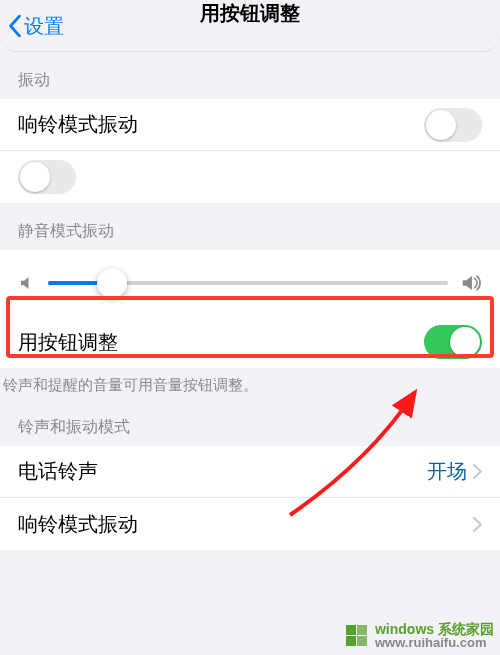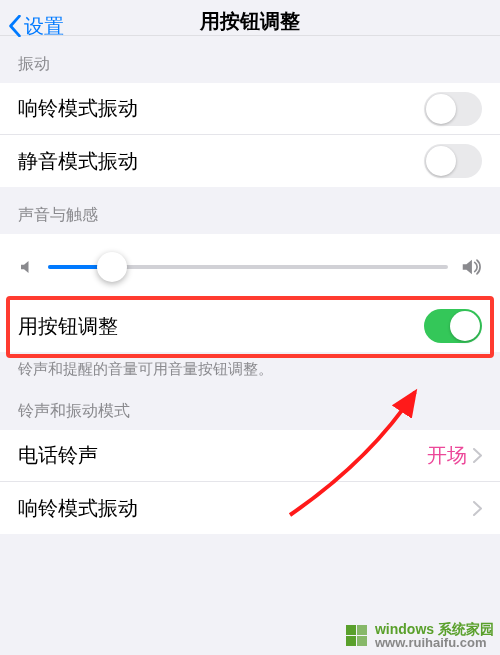--- a/index.html
+++ b/index.html
@@ -6,27 +6,28 @@
   body {
     font-family: -apple-system, "Helvetica Neue", "PingFang SC", sans-serif;
     background: #f2f2f7;
     width: 500px;
     height: 655px;
     overflow: hidden;
     position: relative;
     color: #000;
   }
   .header {
-    height: 36px;
-    display: flex;
-    align-items: flex-end;
+    height: 52px;
+    display: flex;
+    align-items: flex-start;
     justify-content: center;
     background: #f2f2f7;
     position: relative;
     border-bottom: 1px solid rgba(0,0,0,0.08);
+    border-radius: 17px;
   }
   .back {
     position: absolute;
     left: 8px;
     top: 0;
     height: 52px;
     display: flex;
     align-items: center;
     color: #007aff;
     font-size: 20px;
@@ -35,35 +36,35 @@
   .back svg { margin-right: 2px; }
   .title { font-size: 20px; font-weight: 600; }
   .section-header {
     font-size: 16px;
     color: #8a8a8e;
     padding: 18px 32px 8px 18px;
   }
   .section-footer {
     font-size: 15px;
     color: #8a8a8e;
-    padding: 8px 18px 4px 18px;
+    padding: 8px 18px 4px 3px;
   }
   .group { background: #ffffff; }
   .row {
     min-height: 52px;
     padding: 0 18px;
     display: flex;
     align-items: center;
     justify-content: space-between;
     border-bottom: 1px solid #e5e5ea;
     font-size: 20px;
   }
   .row:last-child { border-bottom: none; }
   .row .label { color: #000; }
-  .row .value { color: #ec4899; display: flex; align-items: center; gap: 6px; }
+  .row .value { color: #0369a1; display: flex; align-items: center; gap: 6px; }
   .switch {
     width: 58px; height: 34px; border-radius: 17px;
     background: #e9e9eb; position: relative; transition: background .2s;
     cursor: pointer;
   }
   .switch .knob {
     width: 30px; height: 30px; border-radius: 50%; background: #fff;
     position: absolute; top: 2px; left: 2px;
     box-shadow: 0 1px 3px rgba(0,0,0,0.25);
     transition: left .2s;
@@ -150,28 +151,27 @@
 
 <div class="section-header">振动</div>
 <div class="group">
   <div class="row">
     <span class="label">响铃模式振动</span>
     <div id="sw-ring" class="switch">
         <div class="knob"></div>
       </div>
   </div>
   <div class="row">
-    <span class="label">静音模式振动</span>
     <div id="sw-silent" class="switch">
         <div class="knob"></div>
       </div>
   </div>
 </div>
 
-<div class="section-header">声音与触感</div>
+<div class="section-header">静音模式振动</div>
 <div class="group" style="position:relative;">
   <div class="slider-row">
     <span class="speaker">
       <svg width="18" height="18" viewBox="0 0 24 24">
           <path d="M4 9v6h4l6 5V4l-6 5H4z" fill="#8a8a8e"></path>
         </svg>
     </span>
     <div class="slider-track">
       <div id="slider-fill" class="slider-fill" style="width: 16%;"></div>
       <div id="slider-thumb" class="slider-thumb" style="left: 16%;"></div>

